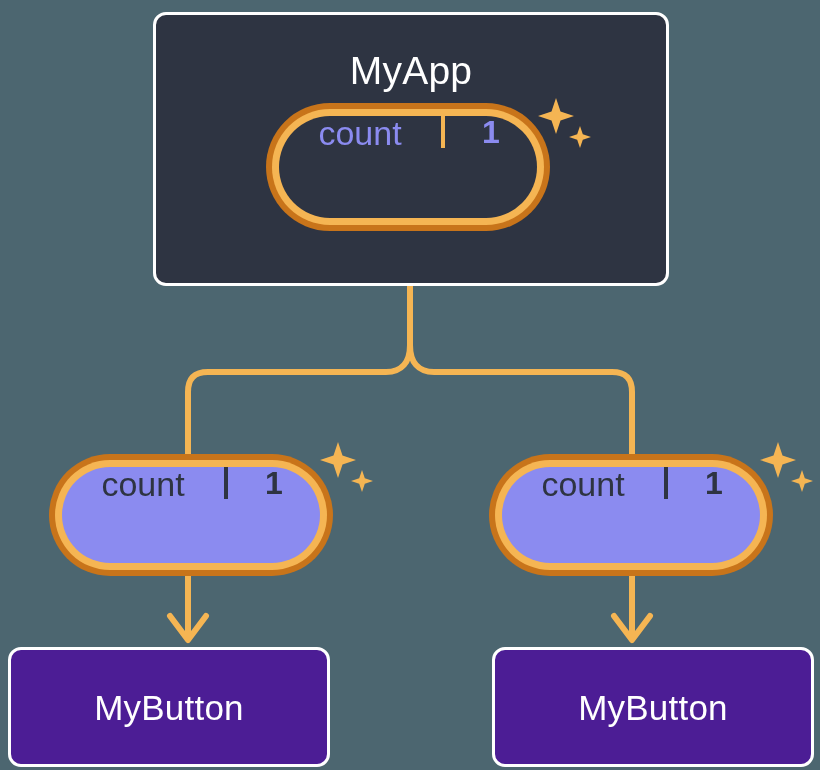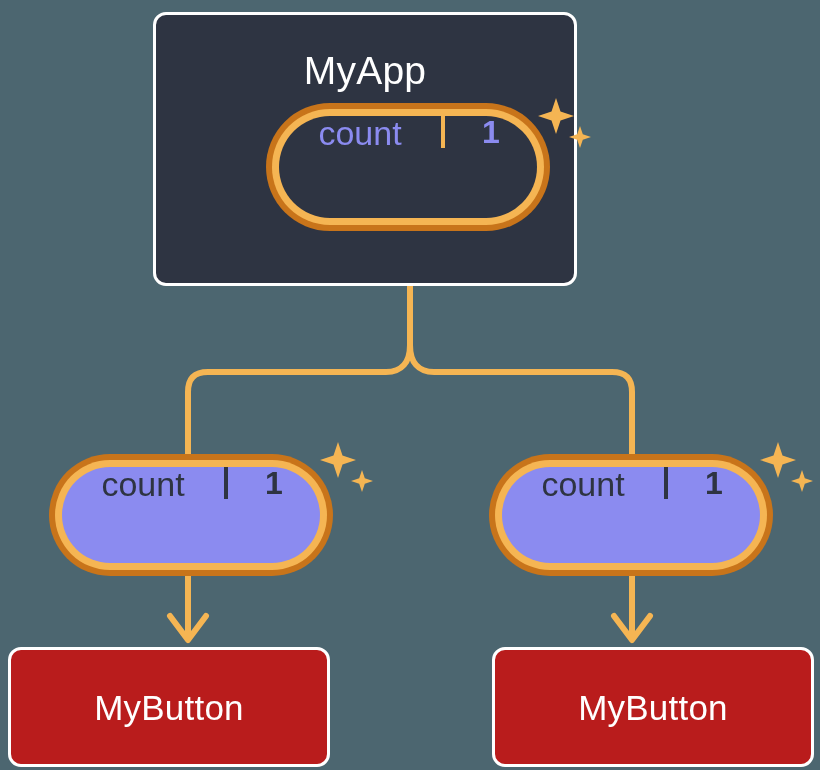--- a/index.html
+++ b/index.html
@@ -35,39 +35,39 @@
   .card {
     position: absolute;
     background: #2e3442;
     border: 3px solid #ffffff;
     border-radius: 13px;
     box-sizing: border-box;
   }
   #card-myapp {
     left: 153px;
     top: 12px;
-    width: 424px;
+    width: 516px;
     height: 274px;
   }
   .card-title {
     position: absolute;
     left: 0;
     right: 0;
     top: 36px;
     text-align: center;
     color: #ffffff;
     font-size: 39px;
     font-weight: 400;
     letter-spacing: 0.2px;
     line-height: 1;
   }
 
   .btn-card {
     position: absolute;
-    background: #b91c1c;
+    background: #4c1d95;
     border: 3px solid #ffffff;
     border-radius: 13px;
     box-sizing: border-box;
     display: flex;
     align-items: center;
     justify-content: center;
   }
   #card-btn-left {
     left: 8px;
     top: 647px;

